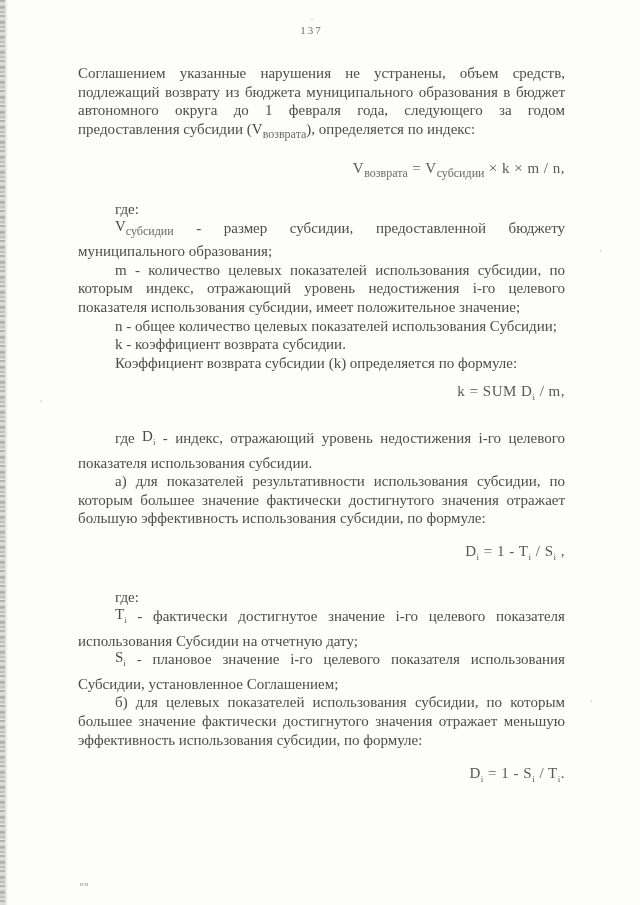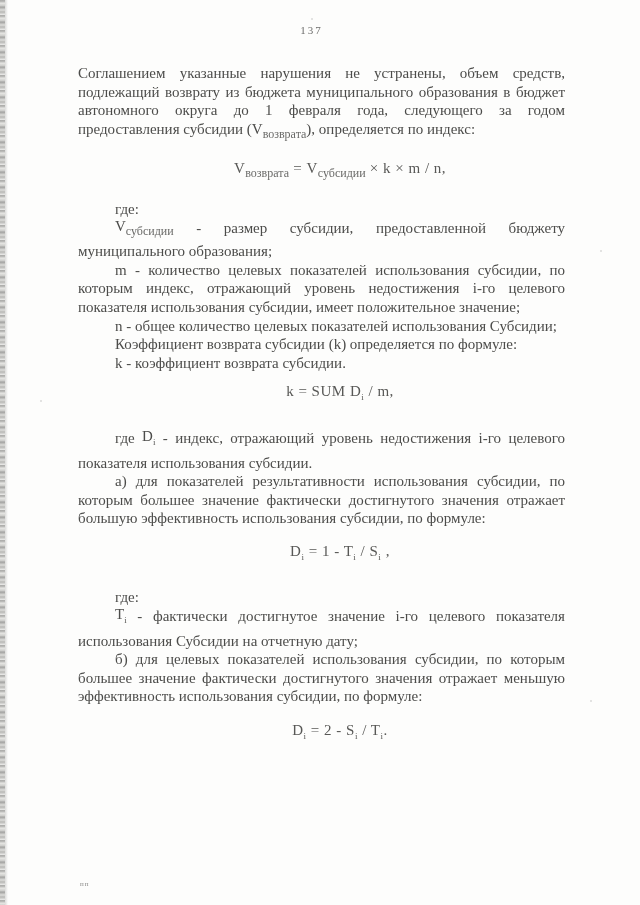--- a/index.html
+++ b/index.html
@@ -43,21 +43,21 @@
     font-size: 15px;
     line-height: 18.6px;
     text-align: justify;
     filter: blur(0.32px);
   }
   p.para { margin: 0; text-indent: 37px; }
   p.para.no-indent { text-indent: 0; }
   .formula {
     display: block;
     margin: 14px 0 19px 37px;
-    text-align: center;
+    text-align: right;
     text-indent: 0;
     color: #585856;
     letter-spacing: 0.5px;
   }
   .formula.first { margin: 16px 0 17px 37px; }
   .formula.k { margin: 10px 0 22px 37px; }
   .formula.d1 { margin: 14px 0 22px 37px; }
   .formula.d2 { margin: 15px 0 0 37px; }
   sub.v {
     font-size: 12px;
@@ -100,39 +100,40 @@
     <span class="formula first"><span>V</span><sub class="v">возврата</sub><span> = V</span><sub class="v">субсидии</sub><span> × k × m / n,</span></span>
 
     <p class="para">где:</p>
 
     <p class="para glossary"><span class="var"><span>V</span><sub class="v">субсидии</sub></span><span> - размер субсидии, предоставленной бюджету муниципального образования;</span></p>
 
     <p class="para">m - количество целевых показателей использования субсидии, по которым индекс, отражающий уровень недостижения i-го целевого показателя использования субсидии, имеет положительное значение;</p>
 
     <p class="para">n - общее количество целевых показателей использования Субсидии;</p>
 
+    <p class="para">k - коэффициент возврата субсидии.</p>
+
     <p class="para">Коэффициент возврата субсидии (k) определяется по формуле:</p>
-
-    <p class="para">k - коэффициент возврата субсидии.</p>
 
     <span class="formula k"><span>k = SUM D</span><sub class="i">i</sub><span> / m,</span></span>
 
     <p class="para"><span>где </span><span class="var"><span>D</span><sub class="i">i</sub></span><span> - индекс, отражающий уровень недостижения i-го целевого показателя использования субсидии.</span></p>
 
 
 
     <p class="para">а) для показателей результативности использования субсидии, по которым большее значение фактически достигнутого значения отражает большую эффективность использования субсидии, по формуле:</p>
 
     <span class="formula d1"><span>D</span><sub class="i">i</sub><span> = 1 - T</span><sub class="i">i</sub><span> / S</span><sub class="i">i</sub><span> ,</span></span>
 
     <p class="para">где:</p>
 
     <p class="para glossary"><span class="var"><span>T</span><sub class="i">i</sub></span><span> - фактически достигнутое значение i-го целевого показателя использования Субсидии на отчетную дату;</span></p>
 
+    <p class="para glossary"><span class="var"><span>S</span><sub class="i">i</sub></span><span> - плановое значение i-го целевого показателя использования Субсидии, установленное Соглашением;</span></p>
 
     <p class="para">б) для целевых показателей использования субсидии, по которым большее значение фактически достигнутого значения отражает меньшую эффективность использования субсидии, по формуле:</p>
 
-    <span class="formula d2"><span>D</span><sub class="i">i</sub><span> = 2 - S</span><sub class="i">i</sub><span> / T</span><sub class="i">i</sub><span>.</span></span>
+    <span class="formula d2"><span>D</span><sub class="i">i</sub><span> = 1 - S</span><sub class="i">i</sub><span> / T</span><sub class="i">i</sub><span>.</span></span>
 
   </div>
 
   <div class="footer-mark">пп</div>
 </div>
 
 </body></html>

